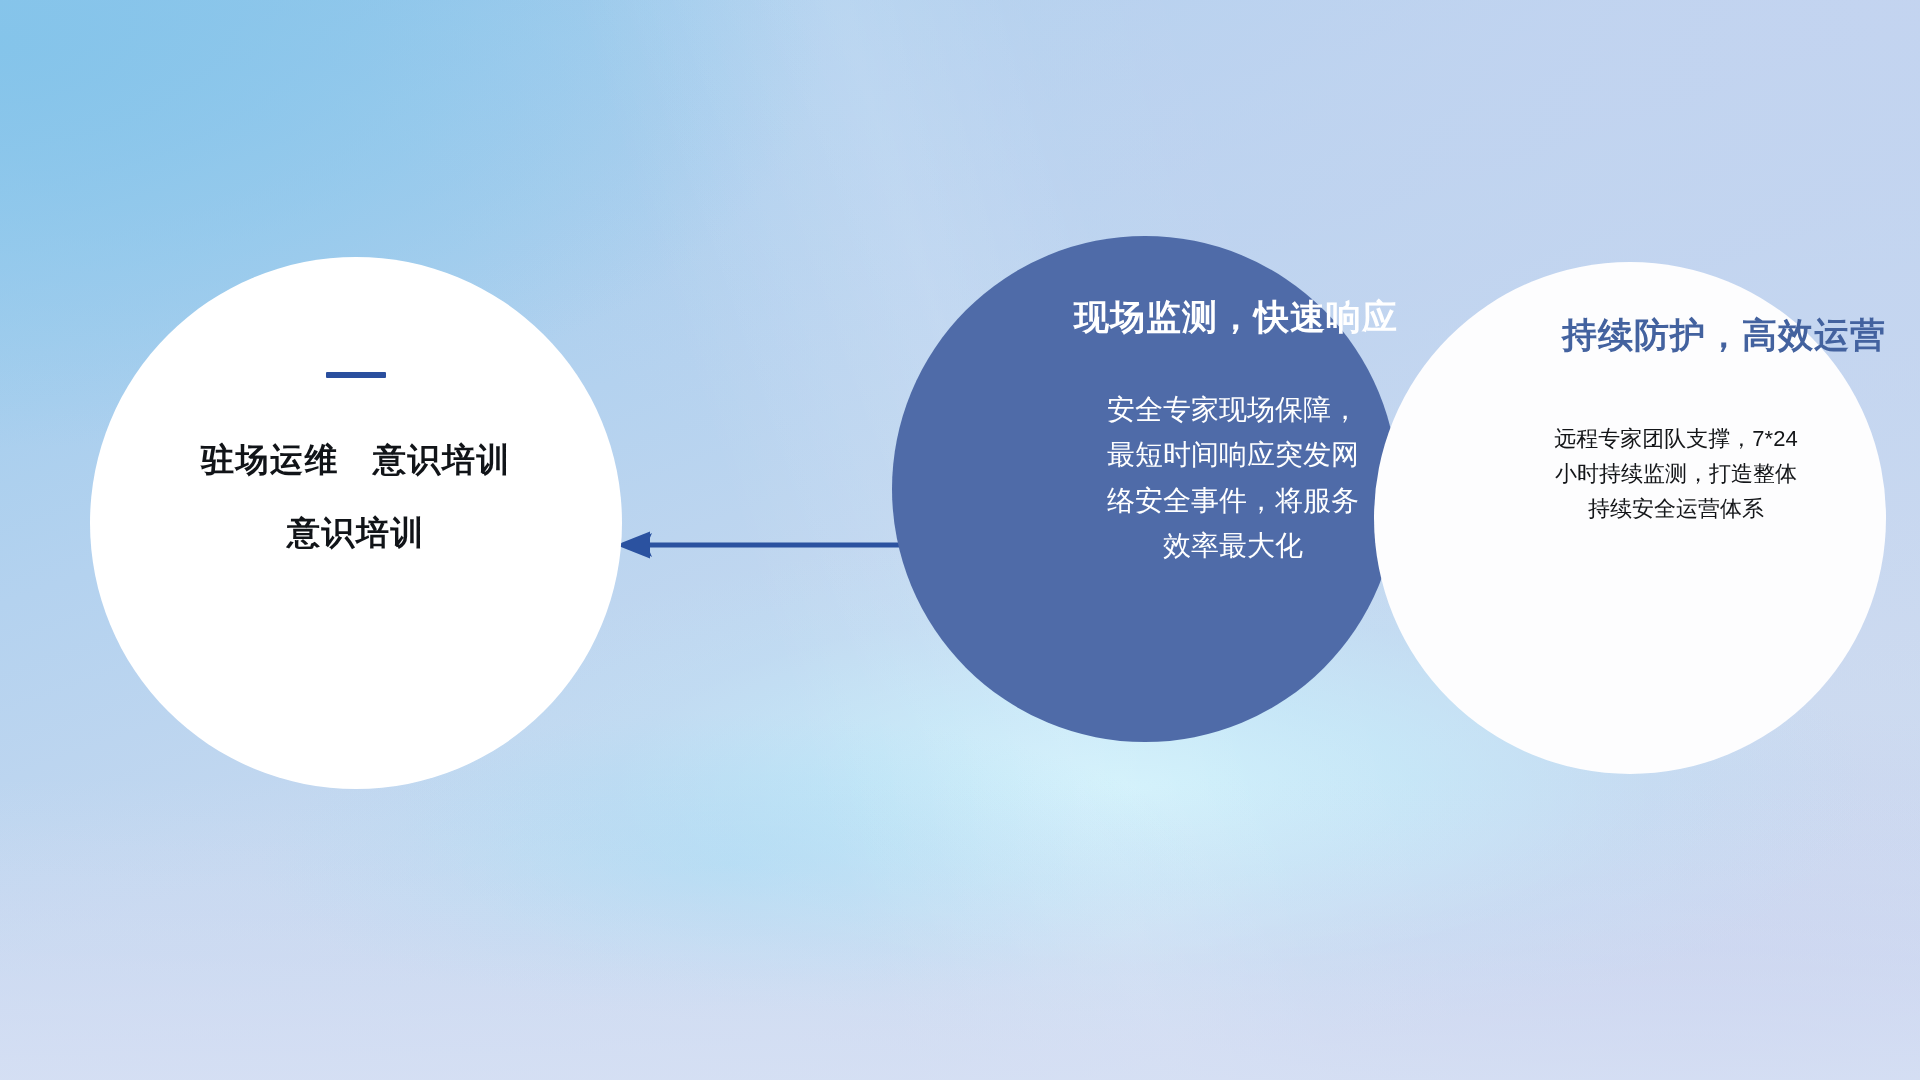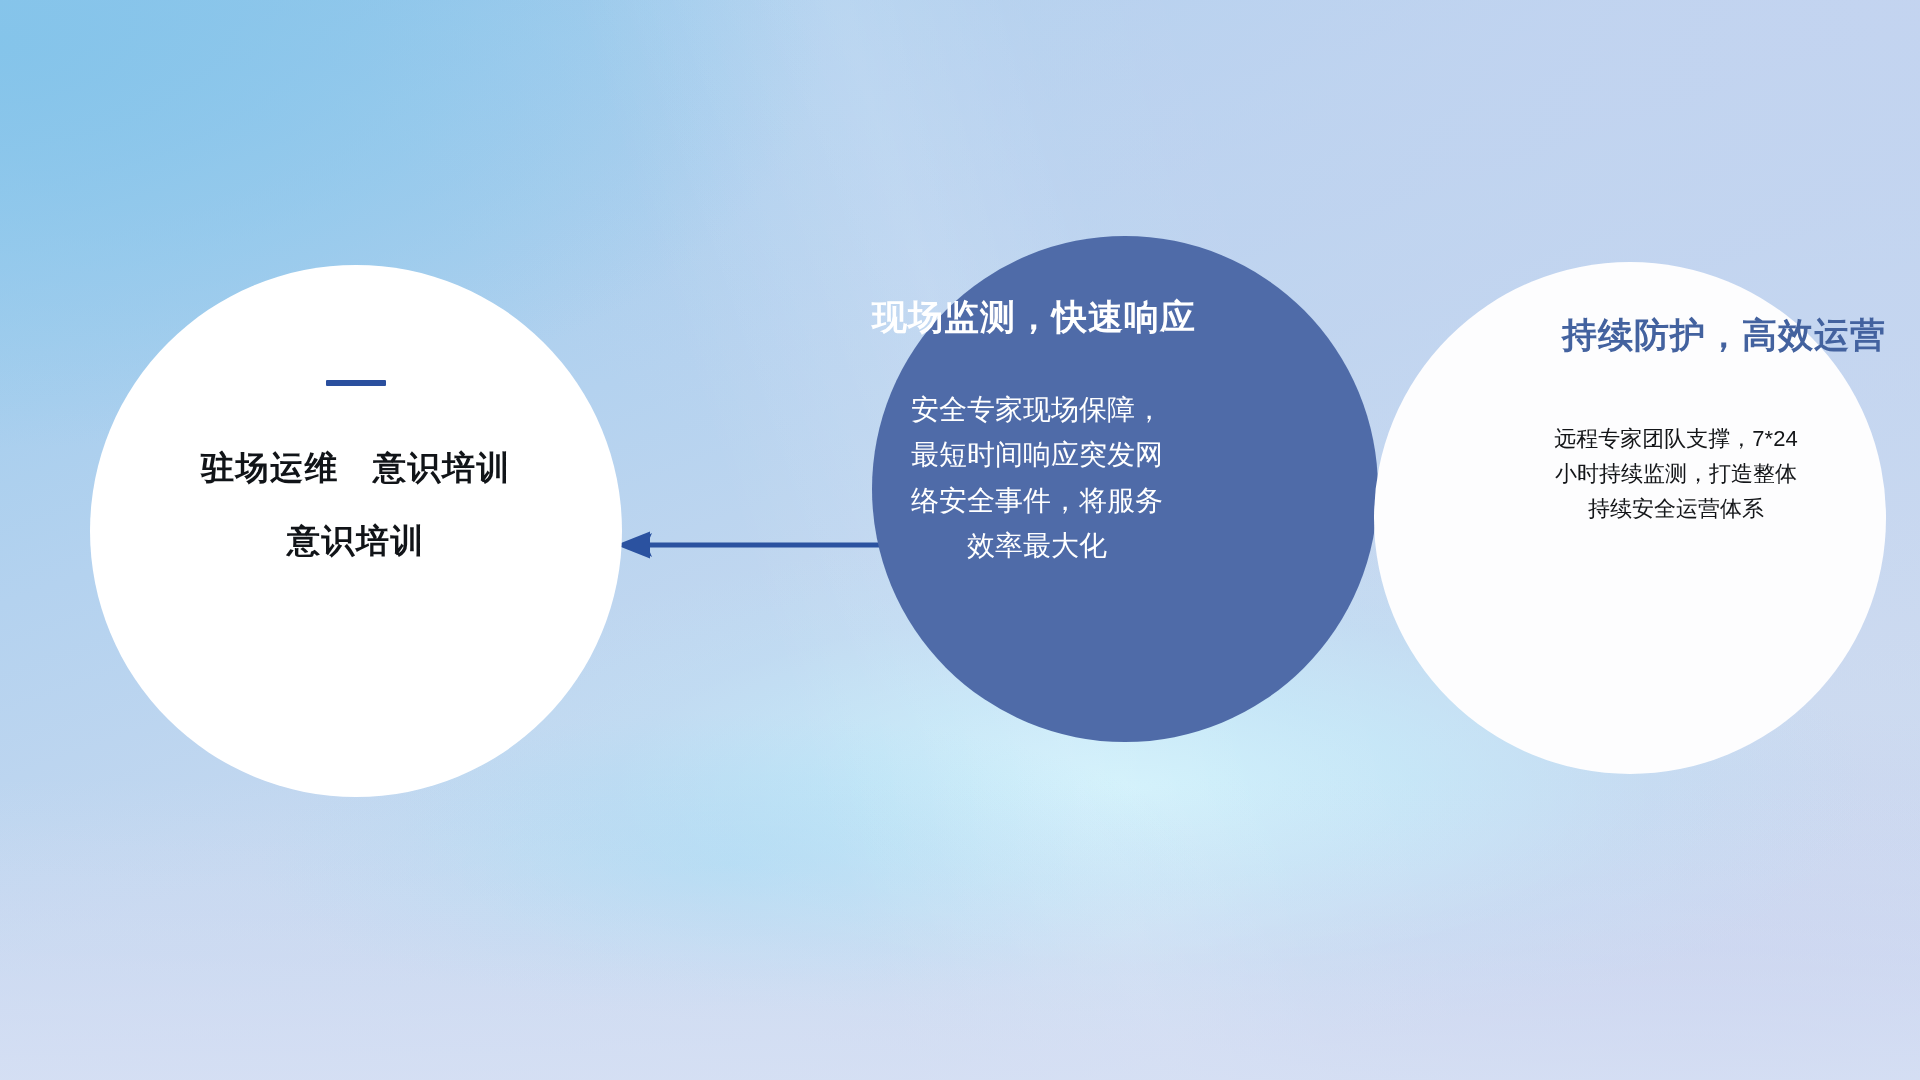--- a/index.html
+++ b/index.html
@@ -72,45 +72,45 @@
     background: linear-gradient(to top,
         rgba(214,224,244,0.85) 0%,
         rgba(214,224,244,0.35) 12%,
         rgba(214,224,244,0) 28%);
   }
 
   
   .circle { position:absolute; border-radius:50%; }
 
   #blue-circle {
-    left:872px; top:236px;
+    left:892px; top:236px;
     width:506px; height:506px;
     background:#4f6ba8;
     display:flex; flex-direction:column;
-    align-items:flex-start;
+    align-items:flex-end;
     padding-top:58px;
   }
   #blue-circle .c-title {
     color:#ffffff;
     font-size:35px;
     font-weight:bold;
     letter-spacing:1px;
     white-space:nowrap;
   }
   #blue-circle .c-body {
     margin-top:46px;
     color:#ffffff;
     font-size:28px;
     line-height:1.62;
     text-align:center;
     width:330px;
   }
 
   #white-circle-left {
-    left:90px; top:265px;
+    left:90px; top:257px;
     width:532px; height:532px;
     background:#ffffff;
     display:flex; flex-direction:column;
     align-items:center;
     padding-top:115px;
   }
   #left-dash {
     width:60px; height:6px;
     background:#2a4f9e;
     border-radius:1px;

